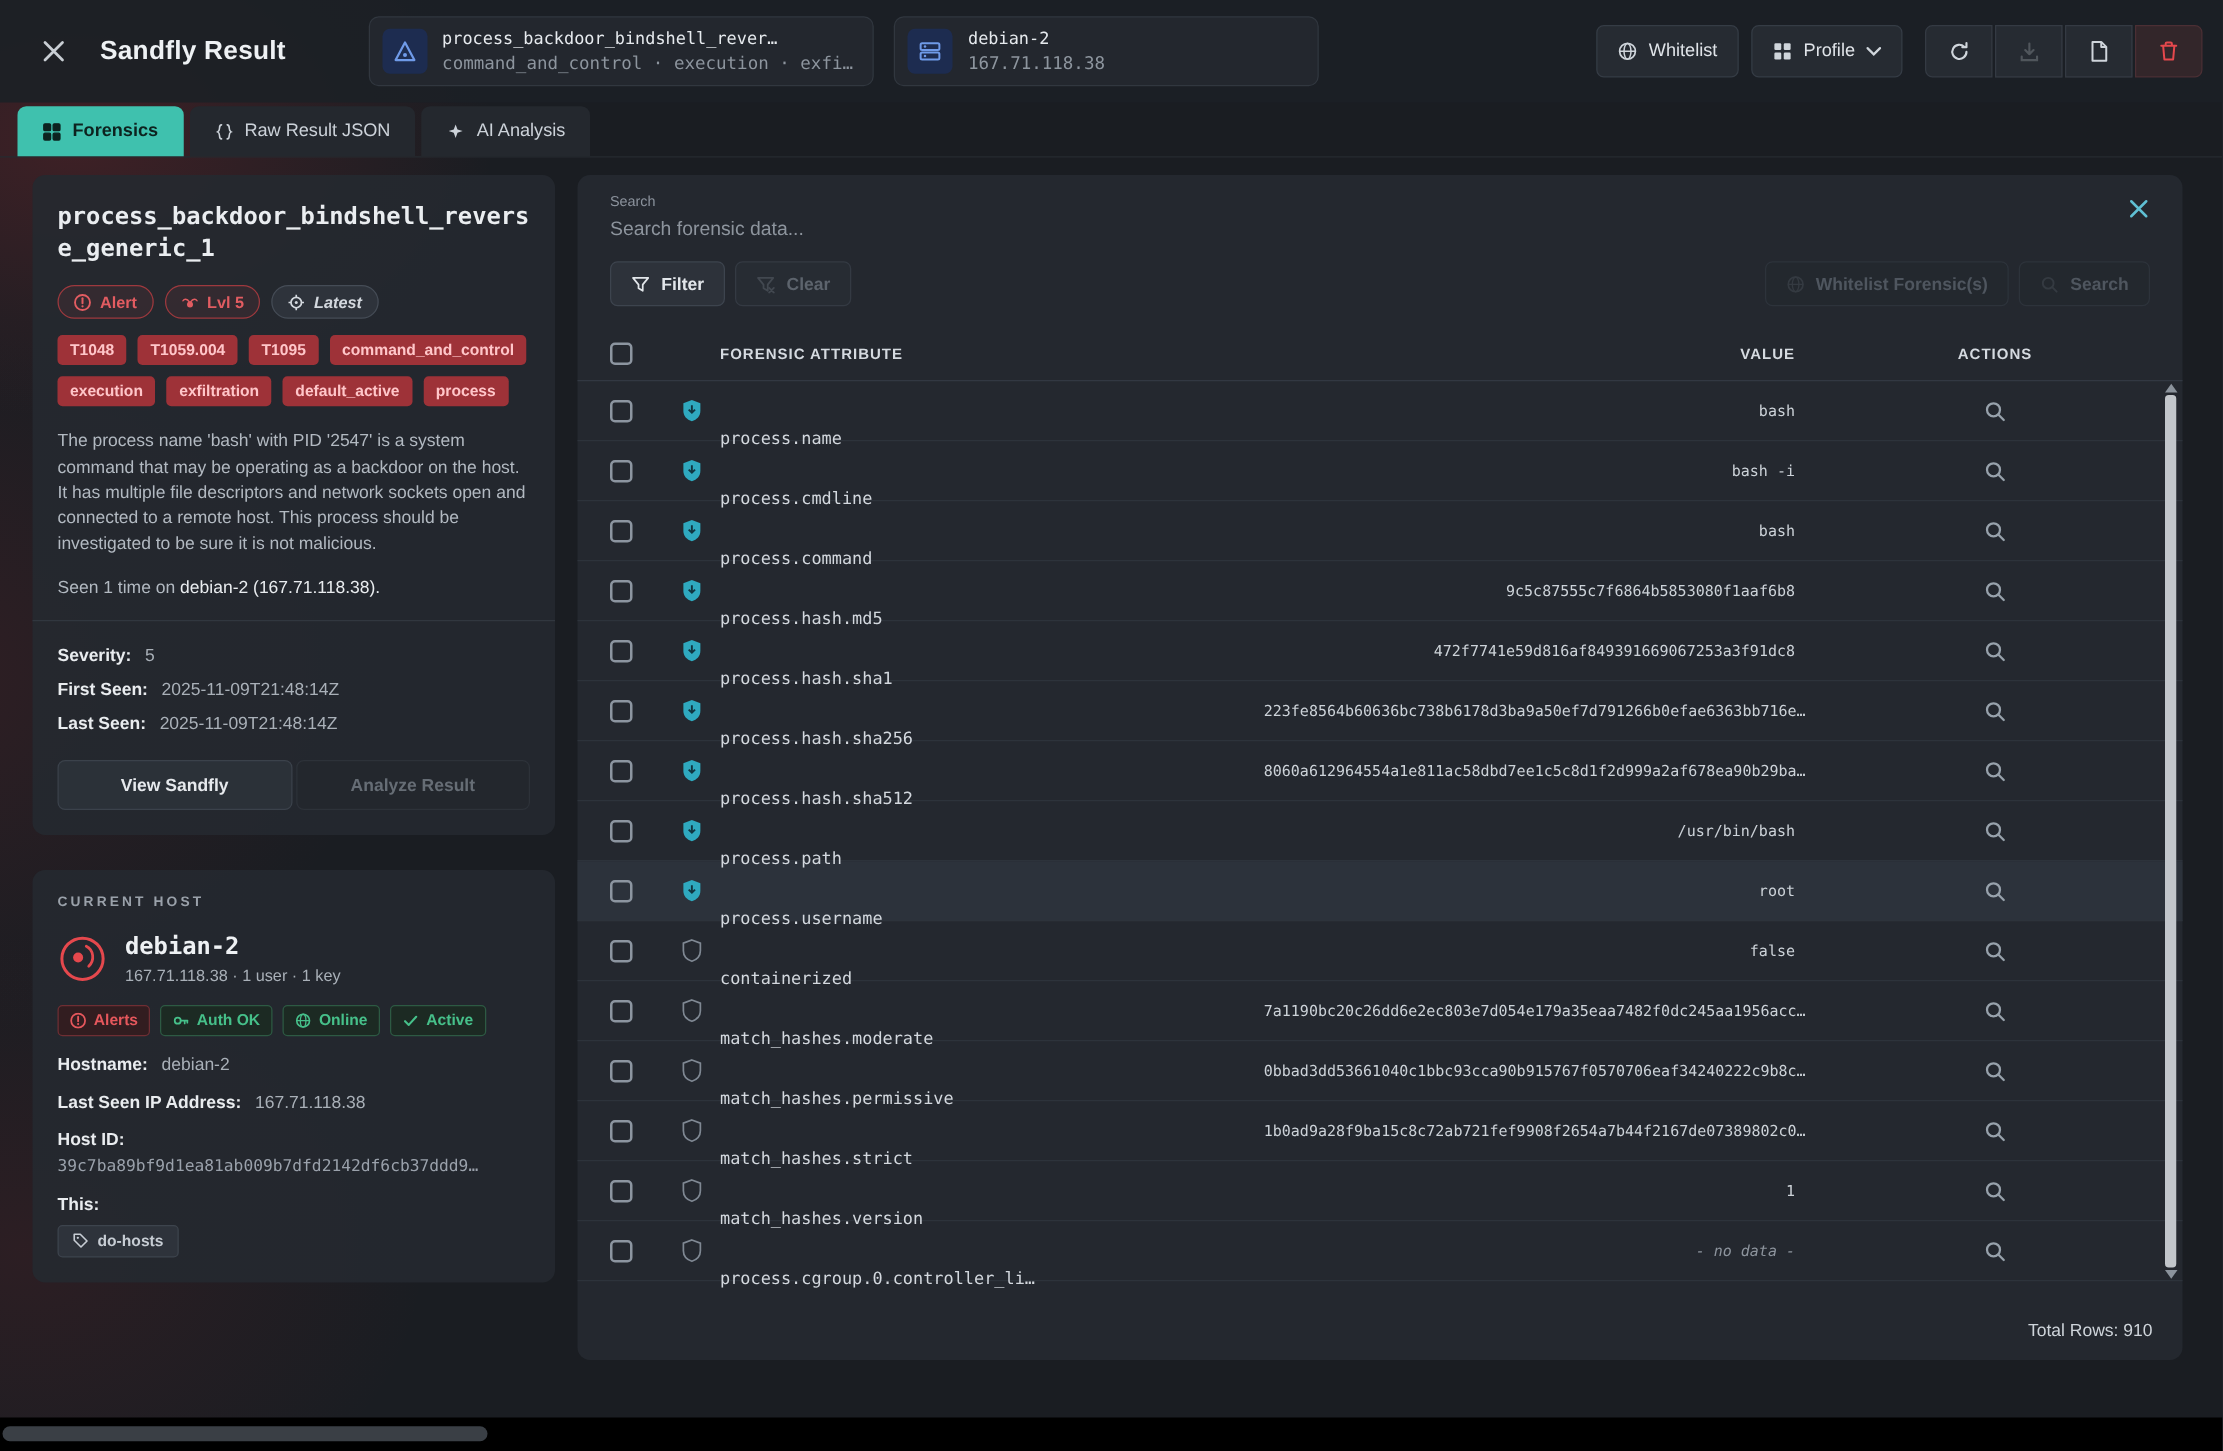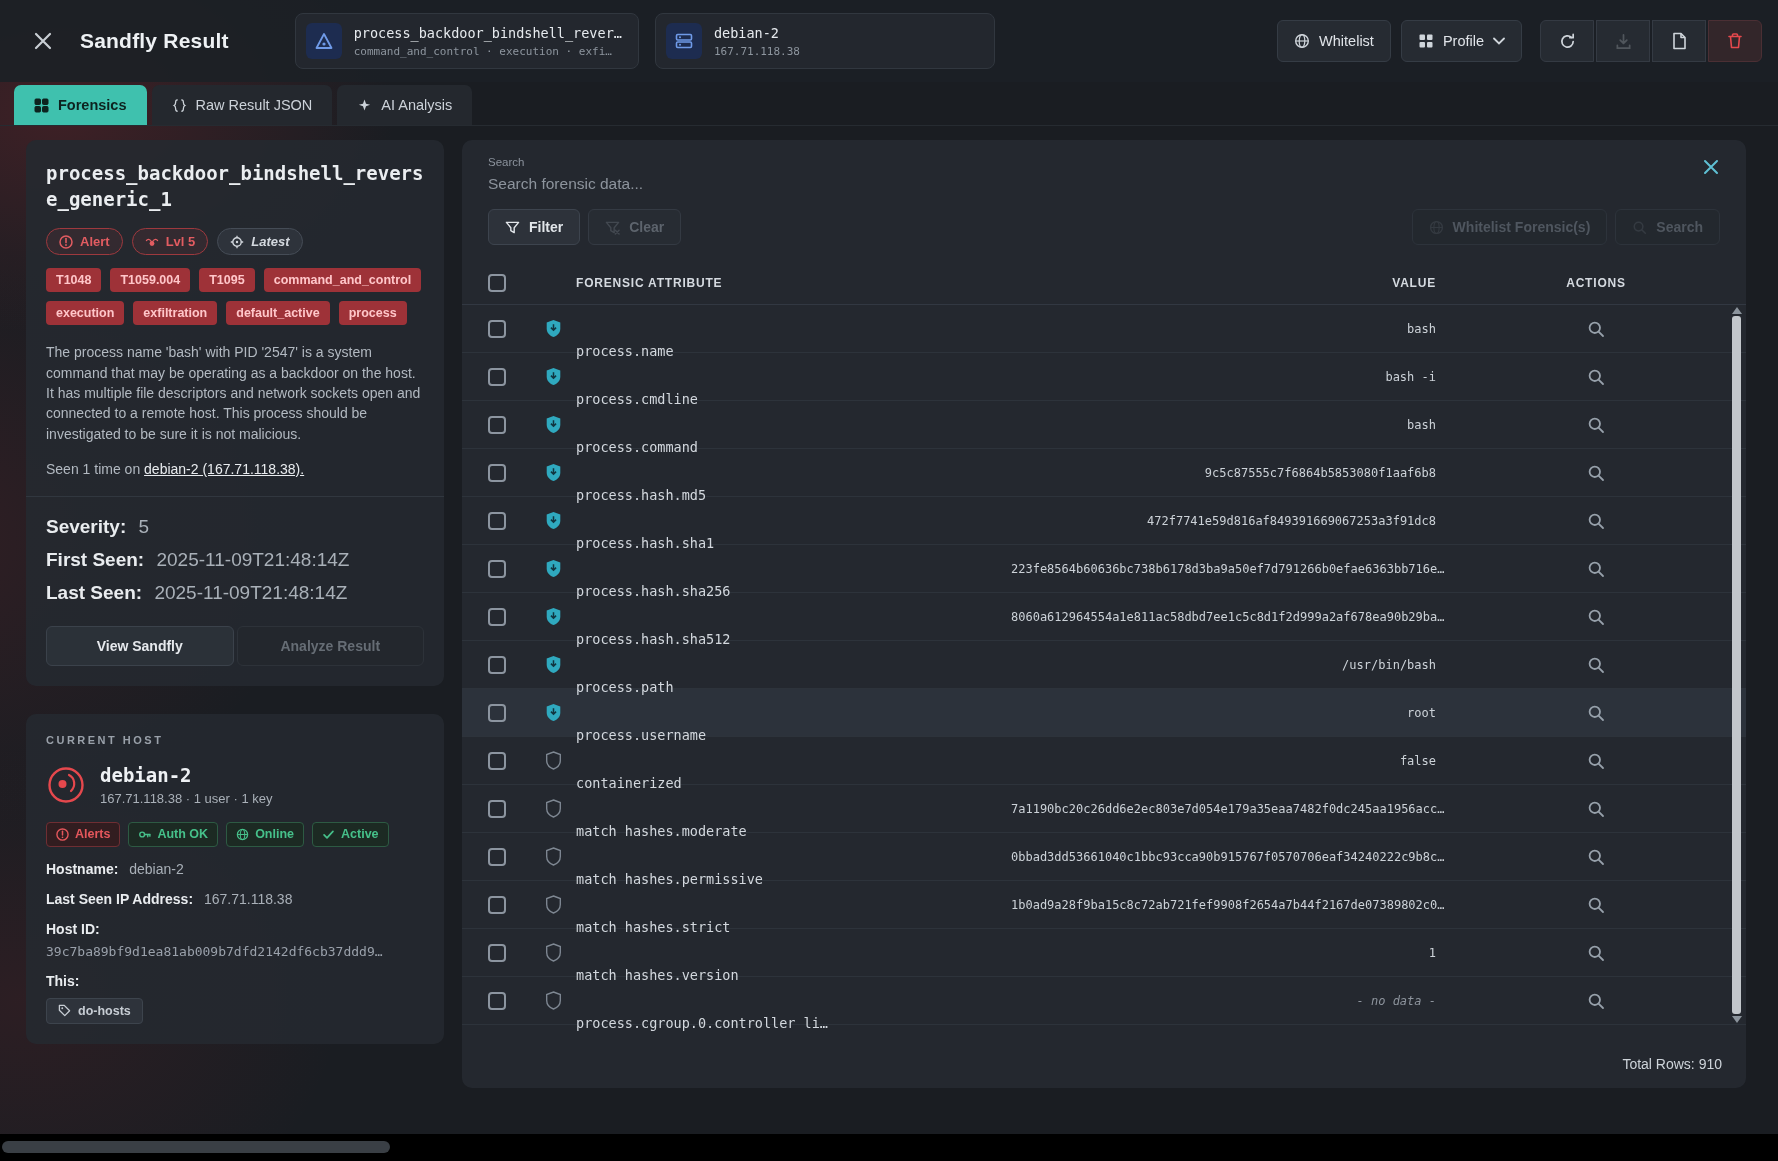--- a/index.html
+++ b/index.html
@@ -33,21 +33,21 @@
   .chip {
     display:flex; align-items:center; gap:12px;
     background:#23272e; border:1px solid #31373f; border-radius:8px;
     padding:8px 16px 8px 10px; height:56px; min-width:340px; cursor:pointer;
   }
   .chip-icon {
     width:36px; height:36px; border-radius:6px; background:#1d2c50;
     display:flex; align-items:center; justify-content:center; flex:none;
   }
   .chip-title { font-size:13.5px; color:#e6eaee; }
-  .chip-sub { font-size:11px; color:#8d959e; margin-top:4px; }
+  .chip-sub { font-size:14px; color:#8d959e; margin-top:4px; }
   .top-actions { margin-left:auto; display:flex; align-items:center; gap:10px; }
   .tbtn {
     display:flex; align-items:center; gap:9px; height:42px; padding:0 16px;
     background:#262b32; border:1px solid #353c45; border-radius:6px;
     color:#e0e4e9; font-size:14.5px; cursor:pointer;
   }
   .icon-group { display:flex; gap:2px; margin-left:8px; }
   .ibtn {
     width:54px; height:42px; background:#262b32; border:1px solid #343a43;
     display:flex; align-items:center; justify-content:center; cursor:pointer;
@@ -89,23 +89,23 @@
   }
   .pill.red { background:rgba(229,72,77,.08); border:1px solid #9e393e; color:#e25c61; }
   .pill.gray { background:#2e333b; border:1px solid #454c56; color:#d3d8de;font-style:italic; }
   .tag-row { display:flex; gap:9px; margin-top:13px; flex-wrap:wrap; }
   .tag {
     background:#9e3238; color:#ffc6c9; border-radius:4px;
     padding:5px 10px; font-size:12.5px; font-weight:600;
   }
   .desc { margin-top:17px; font-size:14px; line-height:1.45; color:#b2b9c1; }
   .seen { margin-top:17px; font-size:14px; color:#b2b9c1; }
-  .seen a { color:#e9ecef; text-decoration:underline; cursor:pointer; }
+  .seen a { color:#e9ecef; cursor:pointer; }
   .card-divider { border:none; border-top:1px solid #31373f; margin:19px -20px; }
-  .field-line { margin-top:11px; font-size:19px; }
+  .field-line { margin-top:11px; font-size:14px; }
   .field-line:first-of-type { margin-top:0; }
   .f-label { font-weight:700; color:#e9ecef; }
   .f-value { color:#a9b0b8; margin-left:7px; }
   .btn-row { display:flex; gap:3px; margin-top:22px; }
   .btn {
     flex:1; height:40px; border-radius:6px; font-size:14px; font-weight:600;
     display:flex; align-items:center; justify-content:center; cursor:pointer;
     background:#2b3138; border:1px solid #3b424b; color:#e6e9ed;
   }
   .btn.disabled { background:#23272d; border-color:#2d3239; color:#666d75; cursor:default; }

